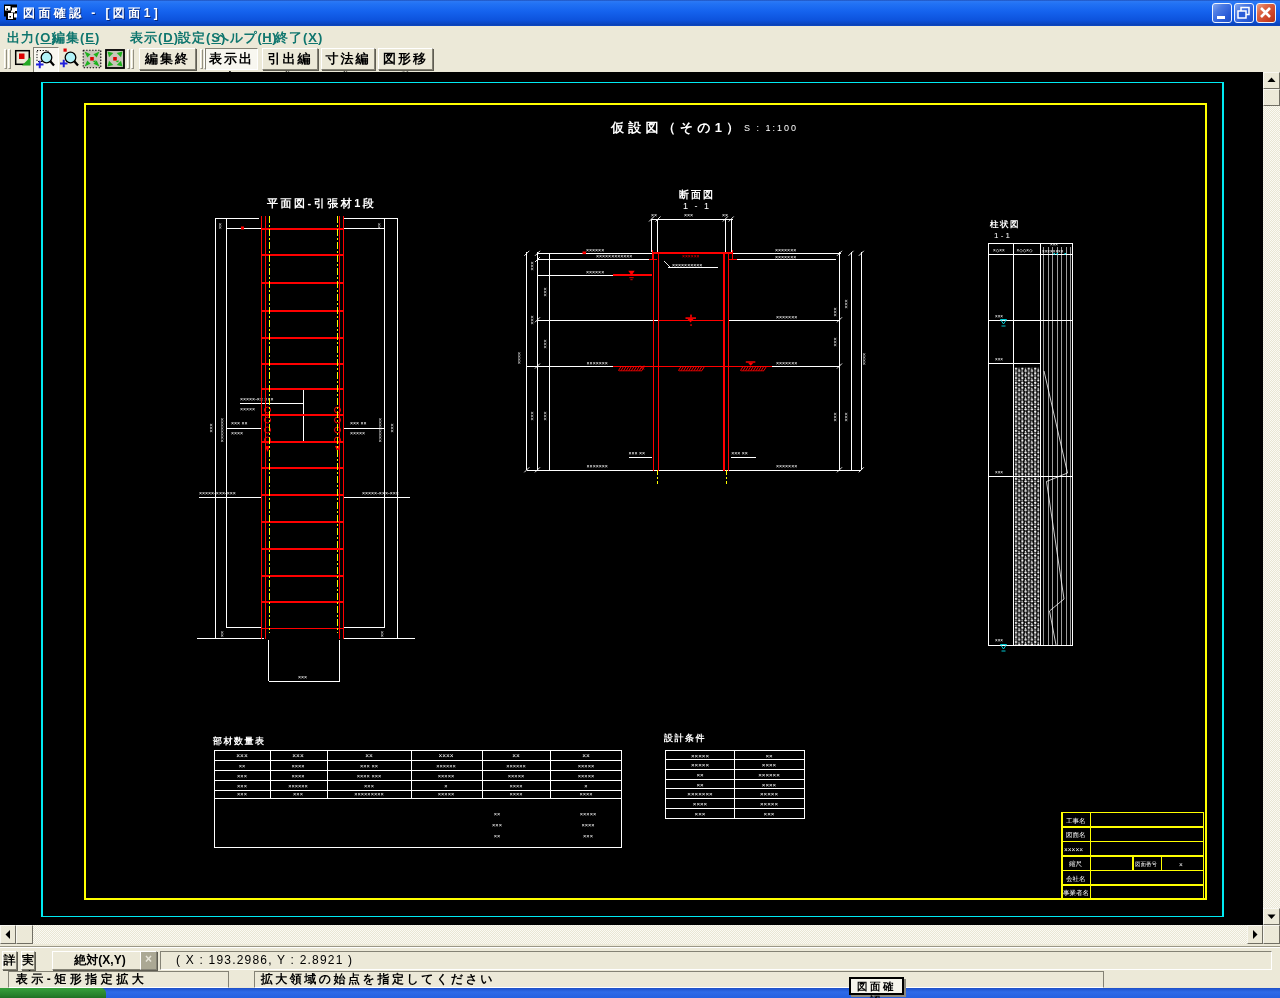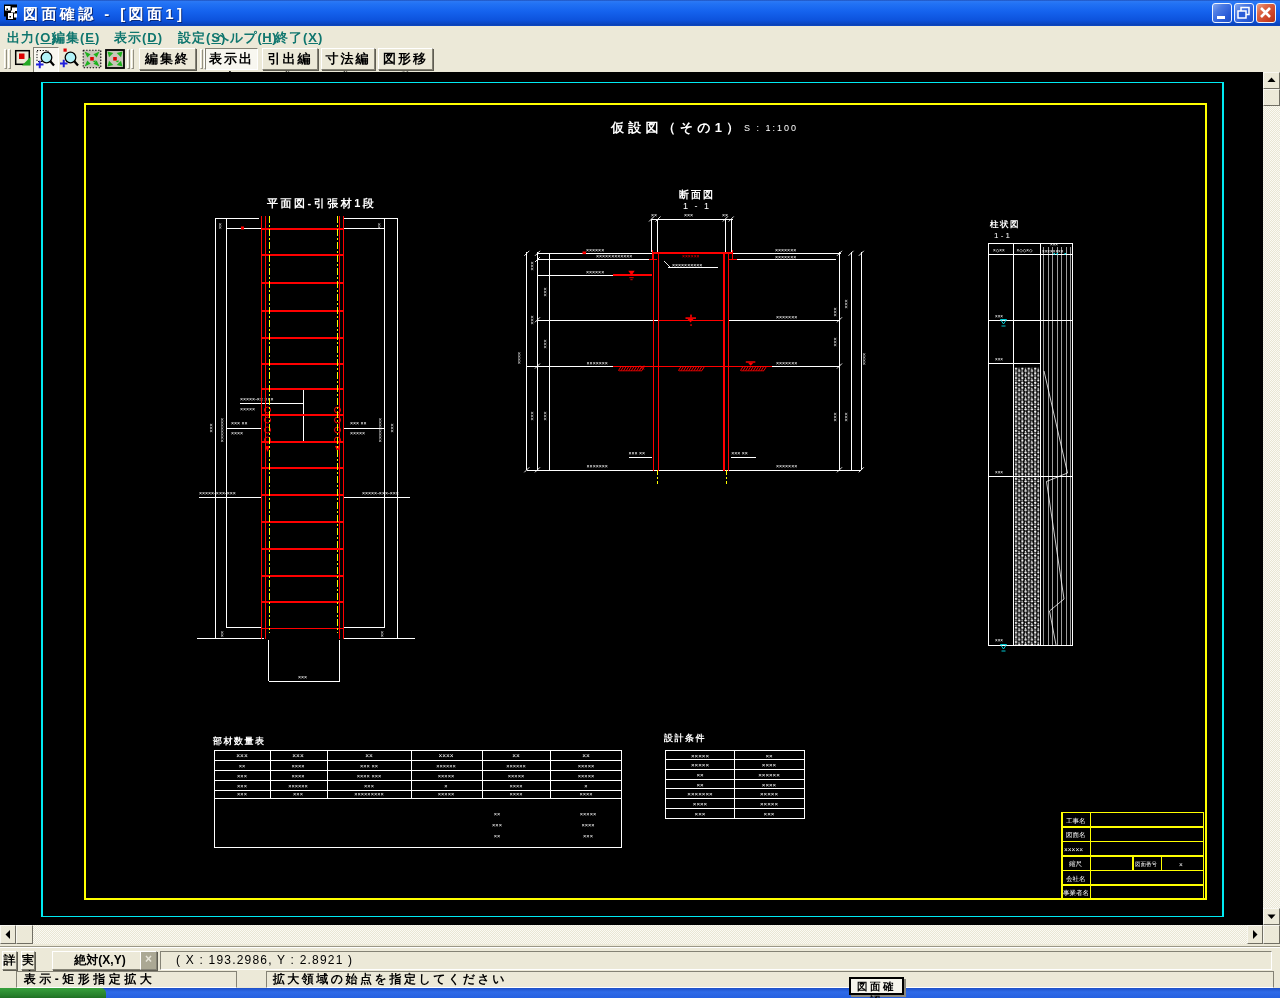--- a/index.html
+++ b/index.html
@@ -1,18 +1,18 @@
 <!DOCTYPE html>
 <html><head><meta charset="utf-8">
 <style>
 html,body{margin:0;padding:0}
 body{width:1280px;height:998px;background:#ECE9D8;font-family:"Liberation Sans",sans-serif;position:relative;overflow:hidden}
 .abs{position:absolute}
 #titlebar{left:0;top:0;width:1280px;height:25px;background:linear-gradient(180deg,#2050b8 0%,#2b78f5 6%,#2272f4 15%,#1563ee 45%,#0d53dd 80%,#0b46c0 96%,#0a3fb0 100%)}
-#tbtitle{left:23px;top:5px;color:#fff;font-size:15px;font-weight:bold;letter-spacing:3.4px;text-shadow:1px 1px 0 #0a2a7a;white-space:nowrap}
+#tbtitle{left:23px;top:5px;color:#fff;font-size:12px;font-weight:bold;letter-spacing:3.4px;text-shadow:1px 1px 0 #0a2a7a;white-space:nowrap}
 .wbtn{top:3px;width:20px;height:20px;border-radius:3px;border:1px solid #eef4fe;box-sizing:border-box}
 #bmin,#bmax{background:linear-gradient(135deg,#86a7ec 0%,#4d7ce4 30%,#2a5cd8 70%,#1e4ec4 100%)}
 #bclose{background:linear-gradient(135deg,#eda287 0%,#dd6848 30%,#cc4327 70%,#b23315 100%)}
 #menubar{left:0;top:25px;width:1280px;height:21px;background:#ECE9D8;border-top:1px solid #0b46c0;box-sizing:border-box}
 .mi{top:29px;font-size:13px;color:#0f766e;letter-spacing:1px;white-space:nowrap;font-weight:bold}
 #toolbar{left:0;top:46px;width:1280px;height:26px;background:#ECE9D8}
 .grip{top:49px;width:3px;height:20px;border-left:1px solid #fff;border-top:1px solid #fff;border-right:1px solid #928f82;border-bottom:1px solid #928f82;box-sizing:border-box}
 .tbtn{top:48px;height:22px;background:#ECE9D8;border:1px solid;border-color:#fff #848275 #848275 #fff;box-sizing:border-box;font-size:13px;color:#000;text-align:center;line-height:19px;letter-spacing:2px;box-shadow:1px 1px 0 #5f5d52;font-weight:bold}
 .pressed{border-color:#848275 #fff #fff #848275;background:#f8f7f0;box-shadow:none}
 #canvas{left:0;top:72px;width:1263px;height:853px;background:#000}
@@ -51,21 +51,21 @@
 <svg class="abs" style="left:1234px;top:3px" width="20" height="20">
     <rect x="7" y="4.5" width="8" height="7" fill="none" stroke="#fff" stroke-width="1.5"></rect>
     <rect x="4" y="8" width="8" height="7" fill="#2a5cd8" stroke="#fff" stroke-width="1.5"></rect>
   </svg>
 <svg class="abs" style="left:1256px;top:3px" width="20" height="20">
     <path d="M5 5 L14 14 M14 5 L5 14" stroke="#fff" stroke-width="2.6"></path>
   </svg>
 <div class="abs" id="menubar"></div>
 <div class="abs mi" style="left:7px">出力(<u>O</u>)</div>
 <div class="abs mi" style="left:52px">編集(<u>E</u>)</div>
-<div class="abs mi" style="left:114px">表示(<u>D</u>)</div>
+<div class="abs mi" style="left:130px">表示(<u>D</u>)</div>
 <div class="abs mi" style="left:178px">設定(<u>S</u>)</div>
 <div class="abs mi" style="left:216px;letter-spacing:0.5px">ヘルプ(<u>H</u>)</div>
 <div class="abs mi" style="left:275px">終了(<u>X</u>)</div>
 <div class="abs" id="toolbar"></div>
 <div class="abs grip" style="left:4px"></div>
 <div class="abs grip" style="left:8px"></div>
 <svg class="abs" style="left:13px;top:49px" width="20" height="20" viewBox="0 0 20 20">
     <rect x="2.7" y="1.7" width="13.6" height="13.6" fill="none" stroke="#000" stroke-width="1.5"></rect>
     <rect x="6" y="4.5" width="5.5" height="5.5" fill="#dd0000"></rect>
     <path d="M9 16.5 L17.5 8 L17.5 16.5 Z" fill="#22a822"></path>
@@ -415,17 +415,17 @@
 <div class="abs sb" style="left:1247px;top:925px;width:16px;height:19px"></div>
 <svg class="abs" style="left:1247px;top:925px" width="16" height="19">
     <path d="M6 5 L10.5 9.5 L6 14 Z" fill="#000"></path>
   </svg>
 <div class="abs sb" style="left:1263px;top:925px;width:17px;height:19px"></div>
 <div class="abs sbtn" style="left:2px;width:15px">詳</div>
 <div class="abs sbtn" style="left:21px;width:14px">実寸</div>
 <div class="abs sbtn" style="left:52px;width:96px">絶対(X,Y)</div>
 <div class="abs sbtn" style="left:140px;width:17px;background:#aba894;color:#e8e6da;line-height:15px">×</div>
 <div class="abs" id="coordfield">( X : 193.2986, Y : 2.8921 )</div>
-<div class="abs spanel" style="left:16px;width:221px;letter-spacing:3.5px">&nbsp;表示-矩形指定拡大</div>
-<div class="abs spanel" style="left:266px;width:1008px;letter-spacing:2.5px">&nbsp;拡大領域の始点を指定してください</div>
+<div class="abs spanel" style="left:8px;width:221px;letter-spacing:3.5px">&nbsp;表示-矩形指定拡大</div>
+<div class="abs spanel" style="left:254px;width:850px;letter-spacing:2.5px">&nbsp;拡大領域の始点を指定してください</div>
 <div class="abs" id="taskbar"></div>
 <div class="abs" id="startbtn"></div>
 <div class="abs" id="hintbox">図面確認</div>
 
 </body></html>

